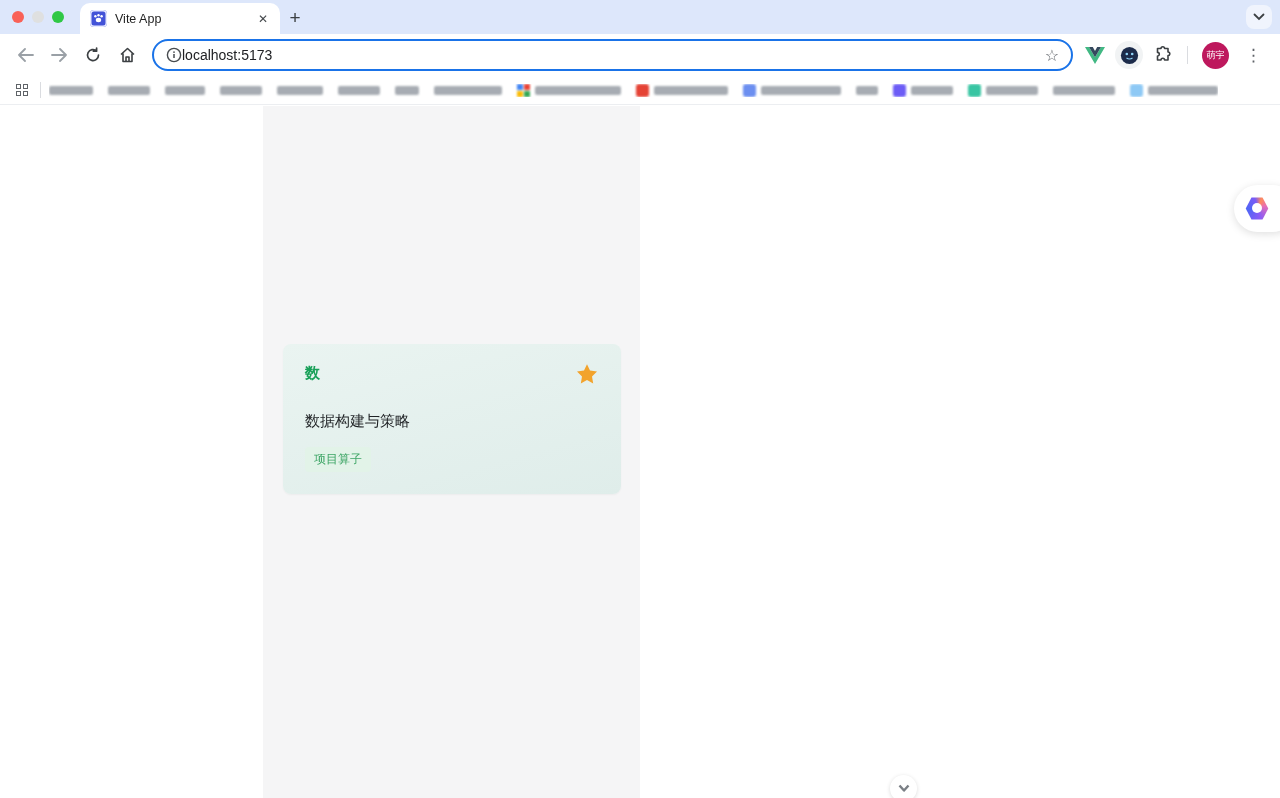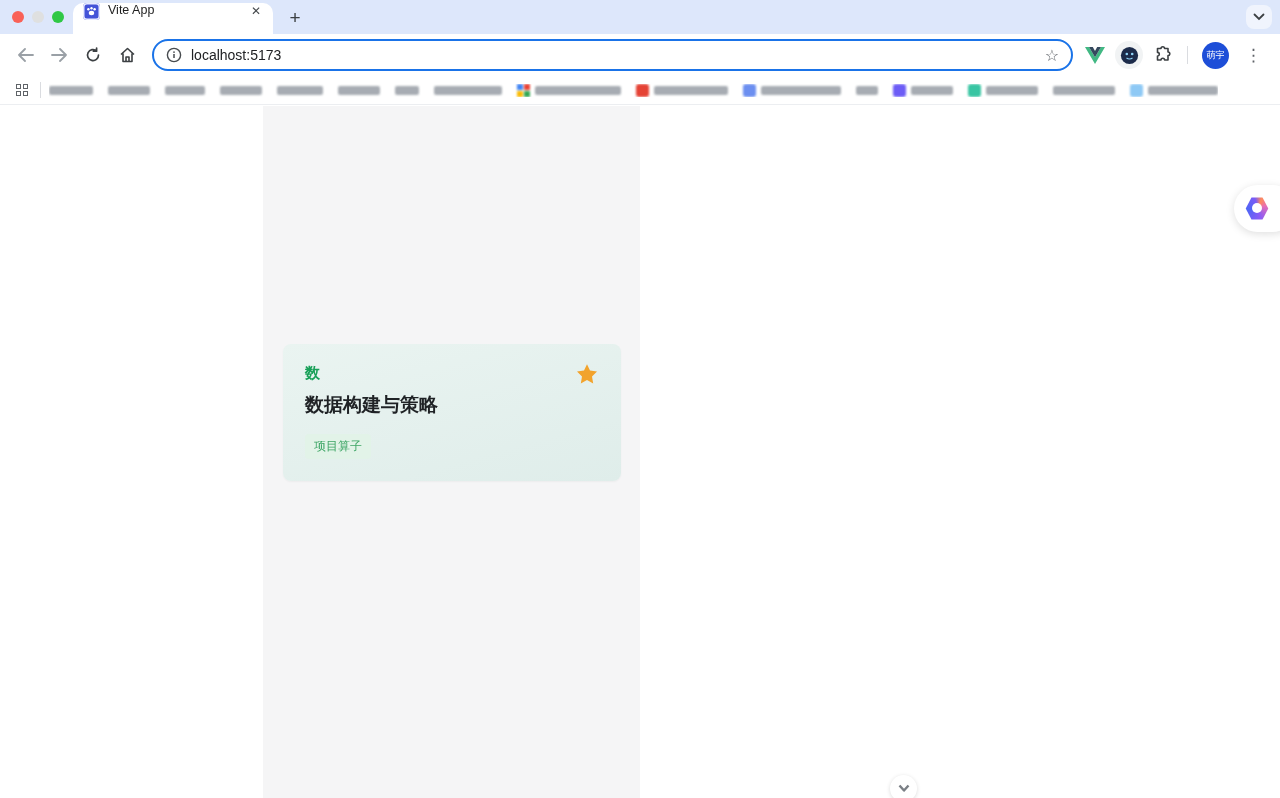--- a/index.html
+++ b/index.html
@@ -8,23 +8,23 @@
   .window { position:relative; width:1280px; height:798px; background:#fff; }
 
   
   .tabstrip { position:absolute; top:0; left:0; right:0; height:34px;
     background:#dde7fb; display:flex; align-items:center; }
   .traffic { display:flex; gap:8px; padding:0 12px 0 12px; }
   .tl { width:12px; height:12px; border-radius:50%; }
   .tl.red { background:#f96157; }
   .tl.yellow { background:#dfe0e0; }
   .tl.green { background:#2fc845; }
-  .tab { position:absolute; left:73px; top:3px; width:200px; height:31px;
+  .tab { position:absolute; left:80px; top:3px; width:200px; height:31px;
     background:#fff; border-radius:10px 10px 0 0;
-    display:flex; align-items:flex-start; padding:0 10px; gap:8px; }
+    display:flex; align-items:center; padding:0 10px; gap:8px; }
   .favicon { width:17px; height:17px; border-radius:4px; background:#4353d8;
     display:flex; align-items:center; justify-content:center; flex:0 0 auto;
     box-shadow:inset 0 0 0 1.5px #e7eaff; }
   .tab-title { font-size:12.5px; color:#1f1f1f; flex:1; white-space:nowrap;
     overflow:hidden; }
   .tab-close { font-size:12px; color:#45494d; cursor:pointer; line-height:1;
     padding:2px; border-radius:4px; }
   .newtab { position:absolute; left:282px; top:5px; width:26px; height:26px;
     display:flex; align-items:center; justify-content:center;
     font-size:19px; color:#3c4043; border-radius:50%; }
@@ -32,28 +32,28 @@
     background:rgba(255,255,255,.55); border-radius:8px;
     display:flex; align-items:center; justify-content:center; }
 
   
   .toolbar { position:absolute; top:34px; left:0; right:0; height:42px;
     background:#fff; display:flex; align-items:center; padding:0 10px; gap:4px; }
   .nav-btn { width:30px; height:30px; display:flex; align-items:center;
     justify-content:center; border-radius:50%; flex:0 0 auto; }
   .omnibox { flex:1; height:32px; margin:0 8px 0 6px; background:#fff;
     border:2px solid #1a73e8; border-radius:16px; display:flex;
-    align-items:center; padding:0 12px; gap:9px; max-width:950px; }
+    align-items:center; padding:0 12px; max-width:950px; }
   .url { font-size:14px; color:#202124; flex:1; }
   .omni-star { font-size:16px; color:#5f6368; }
   .ext-area { display:flex; align-items:center; gap:10px; padding-right:2px; }
   .ext-bubble { width:28px; height:28px; border-radius:50%; background:#f1f3f4;
     display:flex; align-items:center; justify-content:center; }
   .tb-divider { width:1px; height:18px; background:#dadce0; margin:0 4px; }
-  .avatar { width:27px; height:27px; border-radius:50%; background:#1d4ed8;
+  .avatar { width:27px; height:27px; border-radius:50%; background:#be185d;
     color:#fff; font-size:9px; display:flex; align-items:center;
     justify-content:center; letter-spacing:0; filter:blur(.4px); }
   .kebab { font-size:17px; color:#5f6368; padding:0 6px; }
 
   
   .bookmarks { position:absolute; top:76px; left:0; right:0; height:29px;
     background:#fff; border-bottom:1px solid #eceef1; display:flex;
     align-items:center; padding:0 10px; overflow:hidden; }
   .apps-icon { display:grid; grid-template-columns:5px 5px; gap:2px; margin:0 6px; }
   .apps-icon i { width:5px; height:5px; border:1.6px solid #5f6368; display:block; }
@@ -73,21 +73,21 @@
   .column { position:absolute; left:263px; top:0; bottom:0; width:377px;
     background:#f5f5f6; }
 
   .card { position:absolute; left:20px; top:238px; width:338px;
     background:linear-gradient(165deg,#eaf4f1 0%,#dfedea 100%);
     border-radius:8px; padding:20px 22px 22px 22px;
     box-shadow:0 1px 2px rgba(0,0,0,.04); }
   .card-head { display:flex; justify-content:space-between; align-items:flex-start; }
   .card-badge { color:#18a058; font-size:15px; font-weight:700; }
   .card-star { width:24px; height:24px; margin-top:-2px; }
-  .card-title { margin-top:6px; font-size:19px; font-weight:700; color:#1f2225; }
+  .card-title { margin-top:26px; font-size:15px; font-weight:400; color:#1f2225; }
   .card-desc { margin-top:9px; font-size:13.5px; line-height:20px; color:#60696f;
     width:290px; }
   .card-tag { display:inline-block; margin-top:16px; background:#e2f3e8;
     color:#3da565; font-size:12px; padding:4px 9px; border-radius:4px; }
   .card-actions { margin-top:16px; display:flex; align-items:center; gap:24px; }
   .action { display:flex; align-items:center; gap:6px; font-size:13px;
     color:#36393c; cursor:pointer; }
 
   .scroll-fab { position:absolute; left:627px; top:669px; width:27px; height:27px;
     border-radius:50%; background:#fff; box-shadow:0 1px 4px rgba(0,0,0,.14);

